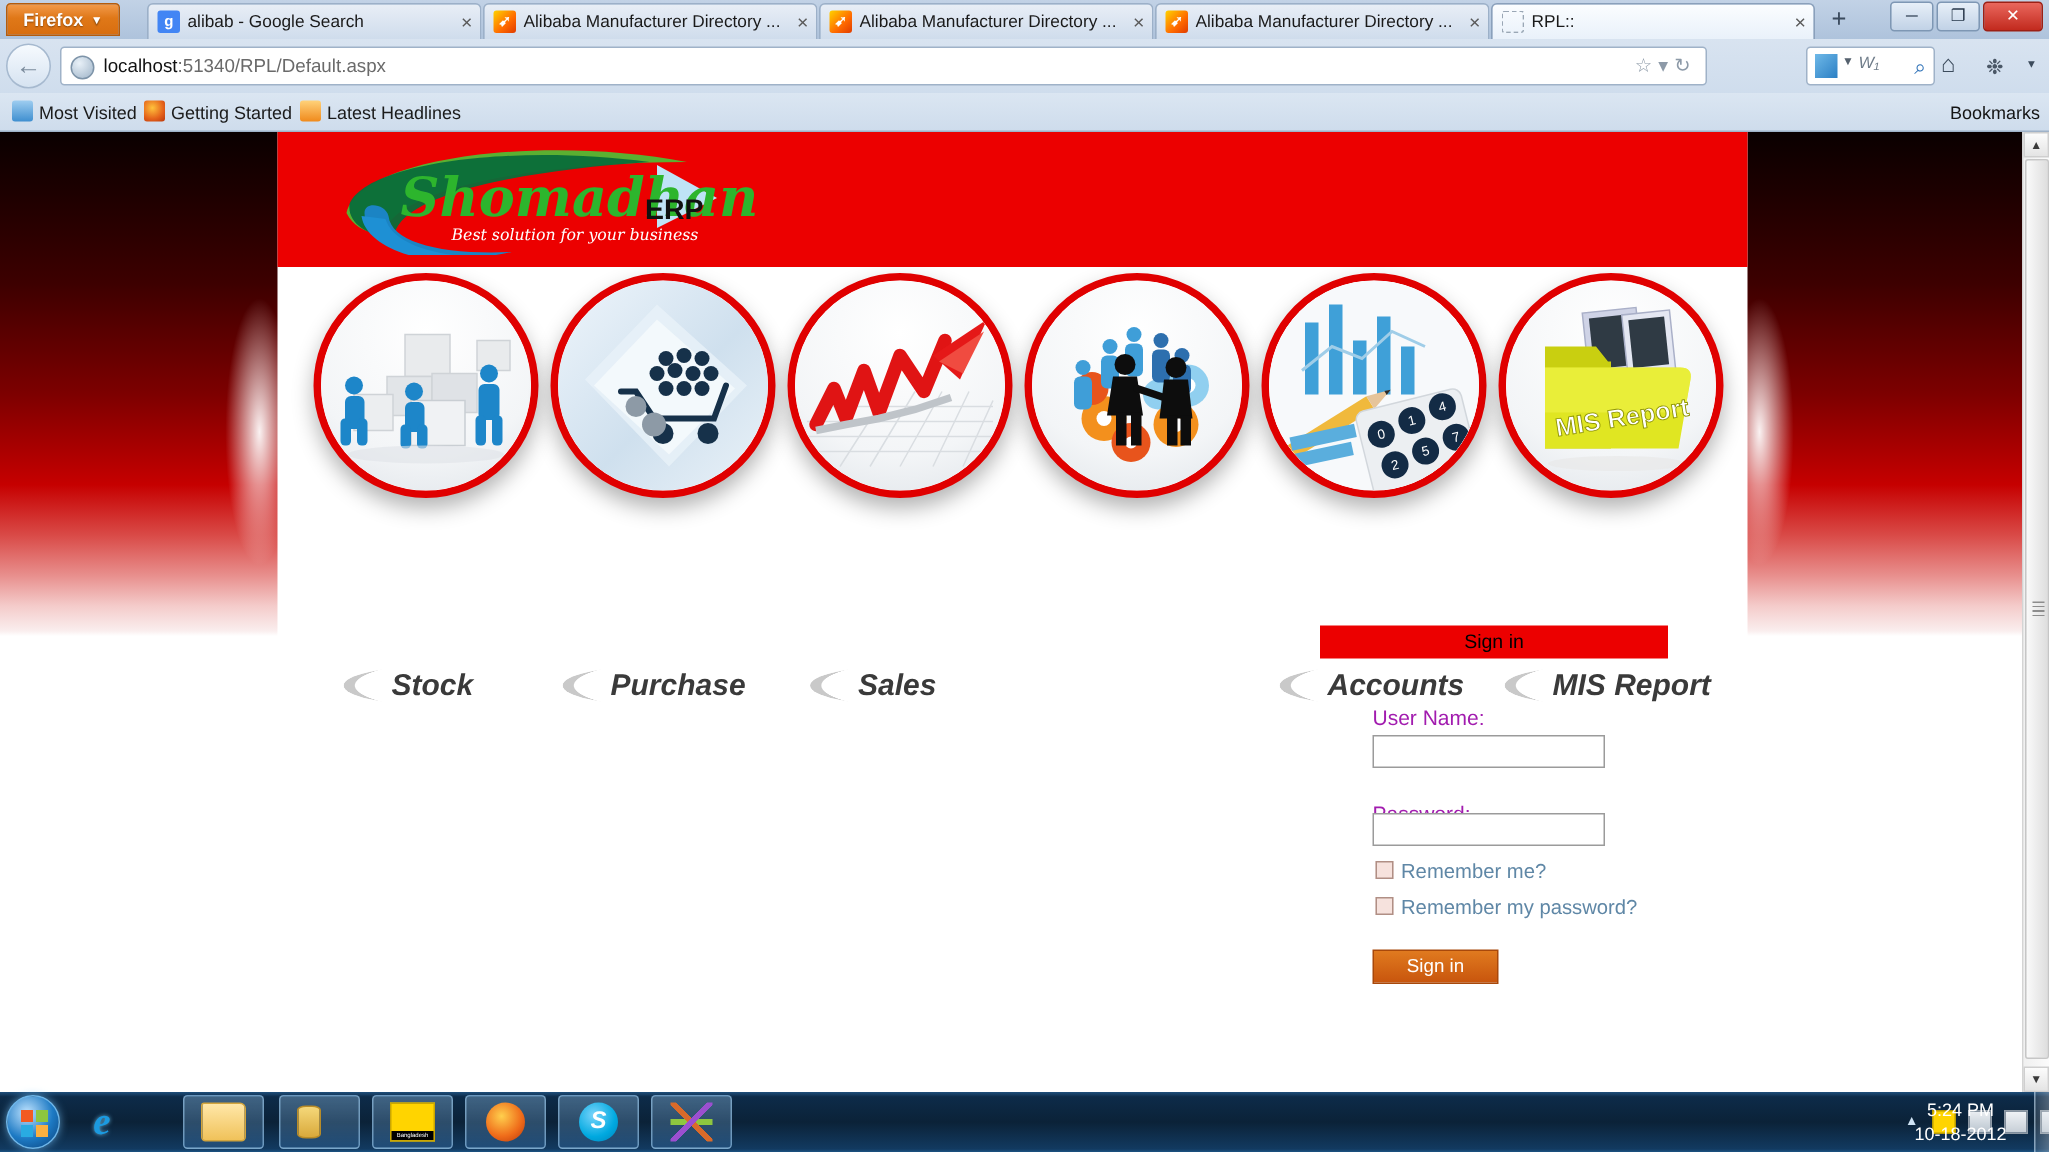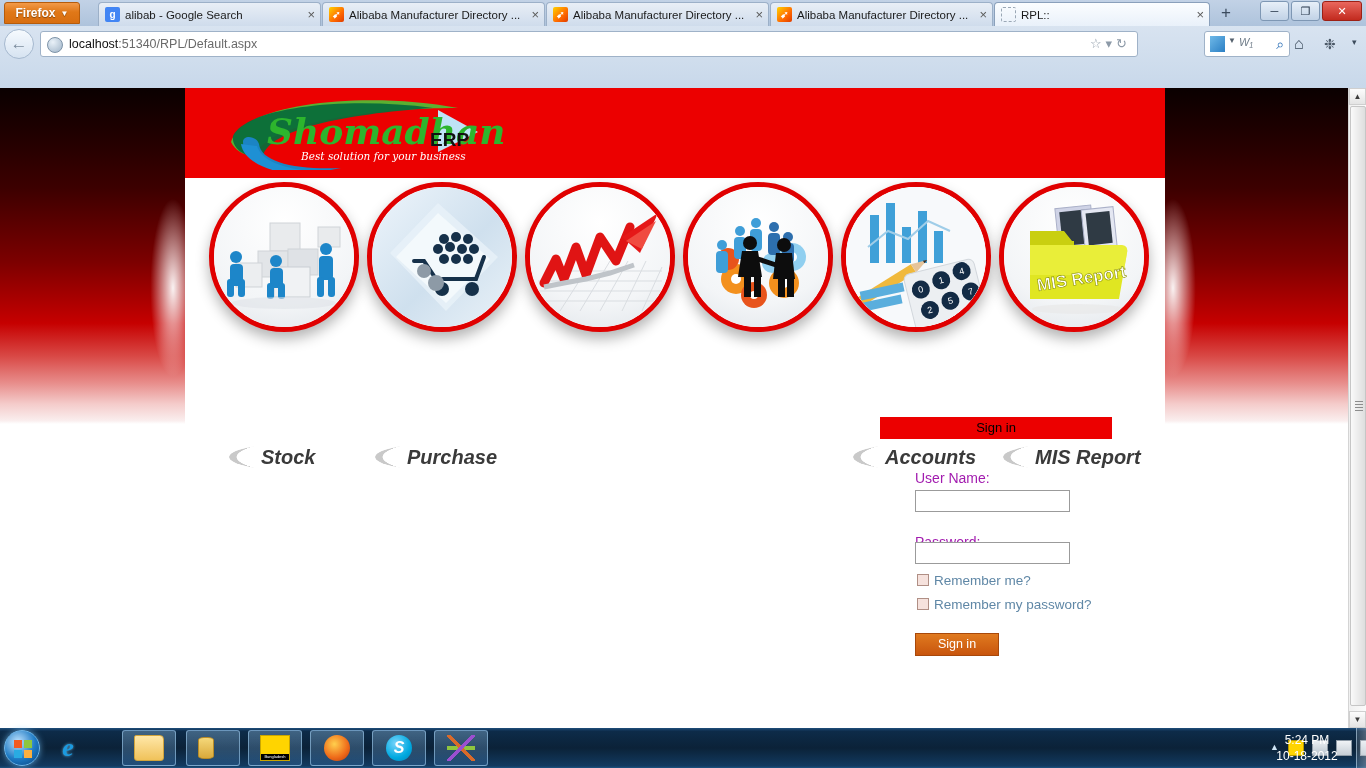--- a/index.html
+++ b/index.html
@@ -261,20 +261,34 @@
       <span class="sCaret">▼</span>
       <span class="sW">W₁</span>
       <span class="magn">⌕</span>
     </div>
 
     <div class="homeic">⌂</div>
     <div class="addonic">❉</div>
     <div class="tbcaret">▾</div>
   </div>
 
+  <div class="bookmarkbar">
+    <div class="bm" style="left:8px;">
+      <span class="bi bi-blue"></span><span>Most Visited</span>
+    </div>
+    <div class="bm" style="left:96px;">
+      <span class="bi bi-ff"></span><span>Getting Started</span>
+    </div>
+    <div class="bm" style="left:200px;">
+      <span class="bi bi-rss"></span><span>Latest Headlines</span>
+    </div>
+    <div class="bmRight">
+      <span class="bi bi-blue"></span><span>Bookmarks</span>
+    </div>
+  </div>
 </div>
 
 <div class="page">
 
   <div class="bggrad"></div>
   <div class="sideglow" style="left:150px;"></div>
   <div class="sideglow" style="left:1150px;"></div>
 
   <div class="content">
 
@@ -475,20 +489,24 @@
       </div>
 
       <div class="label" style="left:44px;">
         <span class="swoosh"></span>
         <span class="ltext">Stock</span>
       </div>
       <div class="label" style="left:190px;">
         <span class="swoosh"></span>
         <span class="ltext">Purchase</span>
       </div>
+      <div class="label" style="left:355px;">
+        <span class="swoosh"></span>
+        <span class="ltext">Sales</span>
+      </div>
       <div class="label" style="left:668px;">
         <span class="swoosh"></span>
         <span class="ltext">Accounts</span>
       </div>
       <div class="label" style="left:818px;">
         <span class="swoosh"></span>
         <span class="ltext">MIS Report</span>
       </div>
     </div>
   </div>

